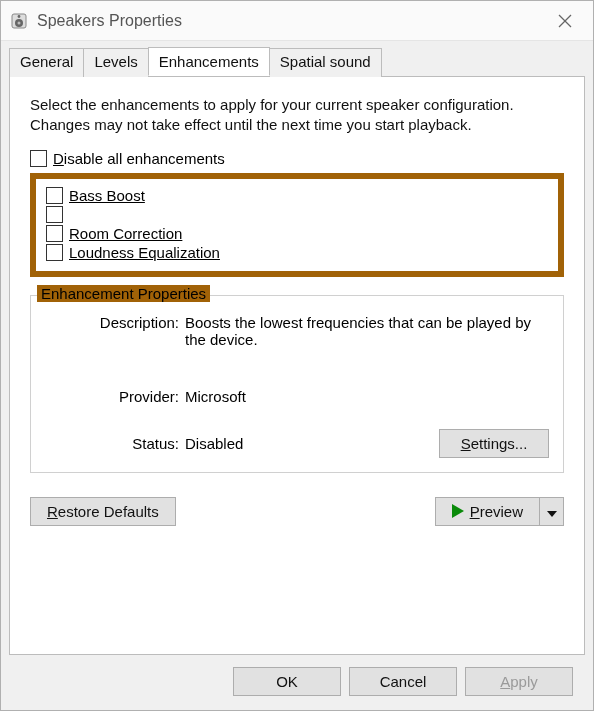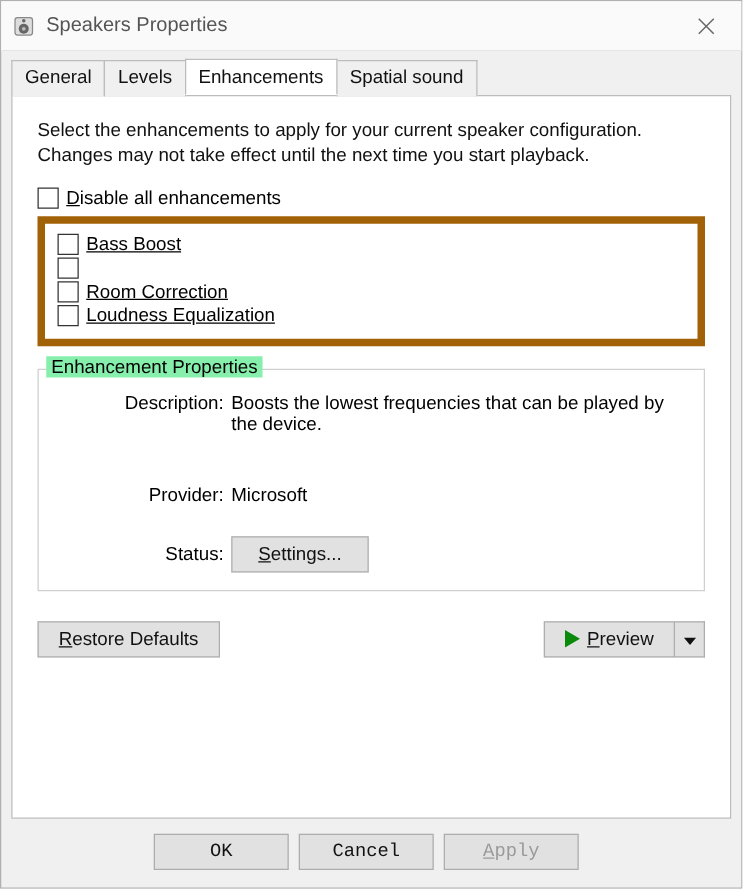--- a/index.html
+++ b/index.html
@@ -99,21 +99,21 @@
   }
   .enh-list .chk-row { margin-bottom: 2px; }
   .fieldset {
     border: 1px solid #d0d0d0;
     padding: 10px 14px 14px 14px;
     position: relative;
   }
   .fieldset-legend {
     position: absolute;
     top: -11px; left: 6px;
-    background: #86efac;
+    background: #a16207;
     padding: 0 4px;
     font-size: 15px;
   }
   .prop-row { display: flex; margin-top: 8px; }
   .prop-label { width: 140px; text-align: right; padding-right: 6px; }
   .prop-value { flex: 1; }
   .settings-row {
     display: flex; align-items: center; margin-top: 24px;
   }
   .btn {
@@ -137,25 +137,24 @@
     display: inline-flex;
   }
   .split-drop {
     background: #e1e1e1;
     border: 1px solid #adadad;
     border-left: none;
     width: 24px;
     display: flex; align-items: center; justify-content: center;
   }
   .dlg-buttons {
-    display: flex; justify-content: center;
+    display: flex; justify-content: flex-end;
     padding: 12px 20px 14px 12px;
     gap: 8px;
     border-top: none;
-    font-family: Liberation Mono, monospace;
   }
   .dlg-buttons .btn { width: 108px; text-align: center; }
 </style>
 </head>
 <body>
 
 <div class="window">
 
   <div class="titlebar">
     <span class="title-icon">
@@ -219,20 +218,21 @@
           <div class="prop-value">Boosts the lowest frequencies that can be played by the device.</div>
         </div>
 
         <div class="prop-row" style="margin-top:40px">
           <div class="prop-label">Provider:</div>
           <div class="prop-value">Microsoft</div>
         </div>
 
         <div class="settings-row">
           <div class="prop-label">Status:</div>
+          <div class="prop-value">Disabled</div>
           <button class="btn" style="width:110px">
               <span class="u">S</span>
               <span>ettings...</span>
             </button>
         </div>
       </div>
 
       <div class="bottom-actions">
         <button class="btn">
             <span class="u">R</span>

